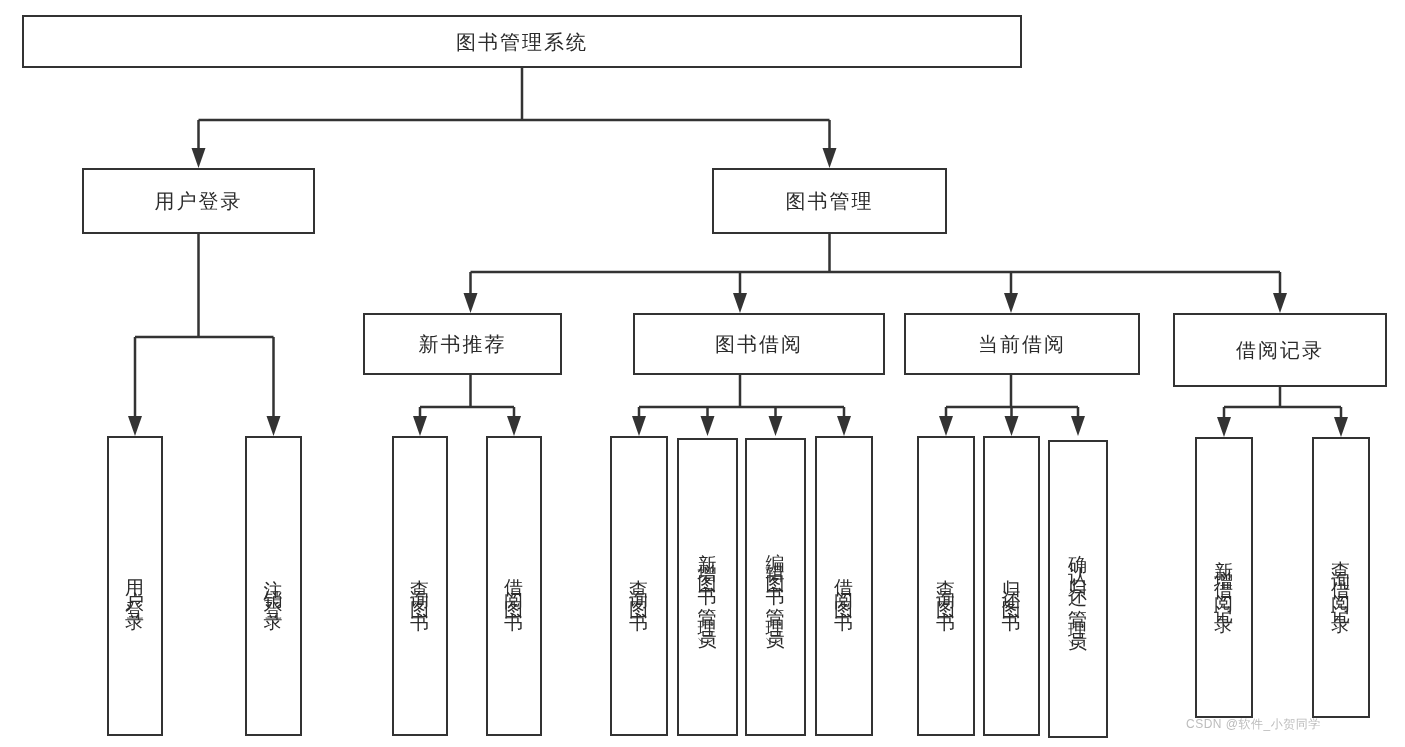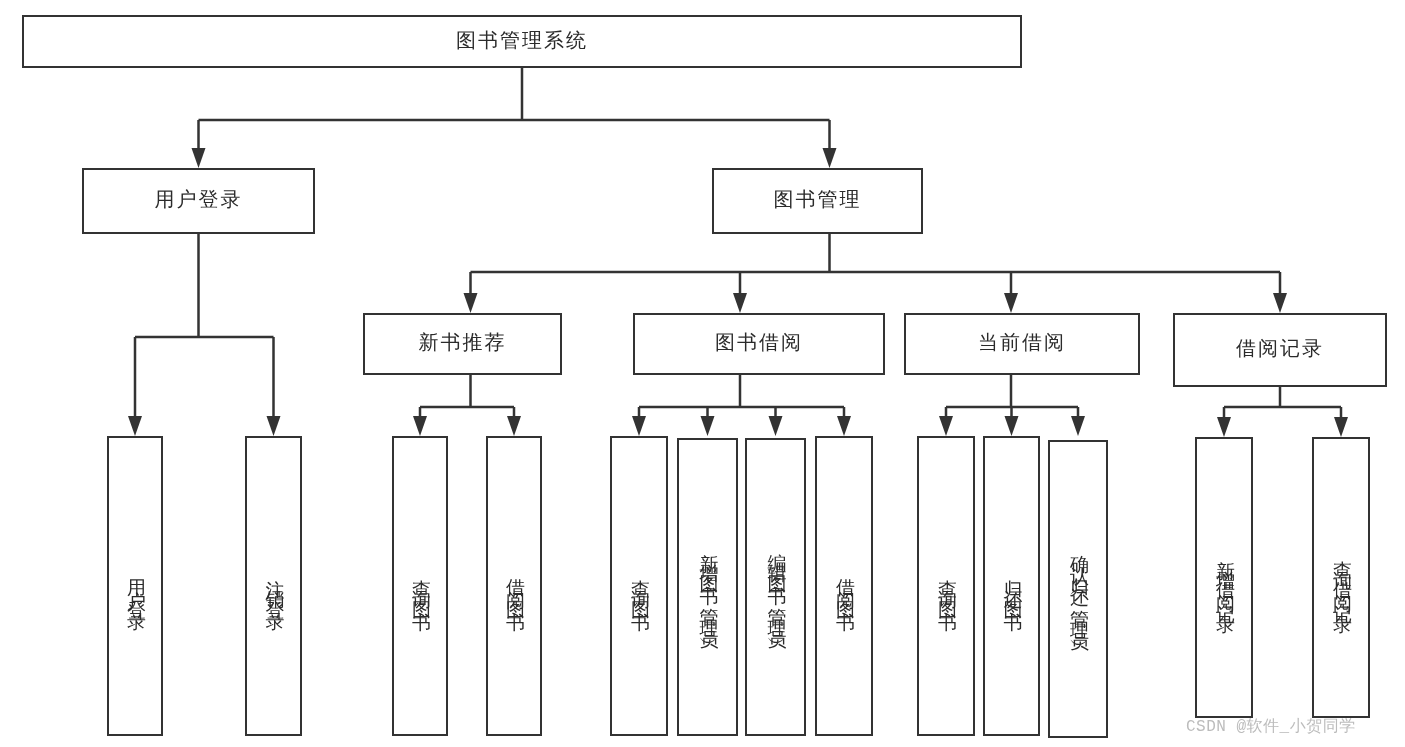--- a/index.html
+++ b/index.html
@@ -1,39 +1,39 @@
 <!DOCTYPE html>
 <html><head>
 <meta charset="utf-8">
 <style>
   html,body{margin:0;padding:0;background:#fff;}
   #canvas{
     position:relative;width:1405px;height:747px;background:#ffffff;
-    font-family:Liberation Mono, monospace;overflow:hidden;
+    font-family:Liberation Sans, sans-serif;overflow:hidden;
   }
   #connectors{position:absolute;left:0;top:0;width:1405px;height:747px;pointer-events:none;}
   .hnode{
     position:absolute;box-sizing:border-box;border:2.5px solid #333333;background:#ffffff;
     display:flex;align-items:center;justify-content:center;z-index:2;
   }
   .hnode.root{border-width:2px;}
   .hlabel{
     color:#2b2b2b;font-size:20px;letter-spacing:2px;white-space:nowrap;line-height:1;
   }
   .vnode{
     position:absolute;box-sizing:border-box;border:2.5px solid #333333;background:#ffffff;
     display:flex;align-items:center;justify-content:center;z-index:2;
   }
   .vlabel{
     writing-mode:vertical-rl;text-orientation:mixed;
     color:#2b2b2b;font-size:19px;letter-spacing:11px;line-height:1;white-space:nowrap;
   }
   #watermark{
     position:absolute;left:1186px;top:716px;z-index:5;
-    color:#bcbcbc;font-size:16px;letter-spacing:0.5px;white-space:nowrap;
+    color:#bcbcbc;font-size:12px;letter-spacing:0.5px;white-space:nowrap;
     text-shadow:1px 1px 0 rgba(255,255,255,0.9);
   }
 </style>
 </head>
 <body>
 
 <div id="canvas">
 
   <svg id="connectors" viewBox="0 0 1405 747" xmlns="http://www.w3.org/2000/svg">
     <g stroke="#333333" stroke-width="2.5" fill="none">
@@ -68,21 +68,21 @@
     </g>
   </svg>
 
   <div class="hnode root" style="left:22px;top:15px;width:1000px;height:53px">
     <span class="hlabel">图书管理系统</span>
   </div>
 
   <div class="hnode" style="left:82px;top:168px;width:233px;height:66px">
     <span class="hlabel">用户登录</span>
   </div>
-  <div class="hnode" style="left:712px;top:168px;width:211px;height:66px">
+  <div class="hnode" style="left:712px;top:168px;width:235px;height:66px">
     <span class="hlabel">图书管理</span>
   </div>
 
   <div class="hnode" style="left:363px;top:313px;width:199px;height:62px">
     <span class="hlabel">新书推荐</span>
   </div>
   <div class="hnode" style="left:633px;top:313px;width:252px;height:62px">
     <span class="hlabel">图书借阅</span>
   </div>
   <div class="hnode" style="left:904px;top:313px;width:236px;height:62px">

